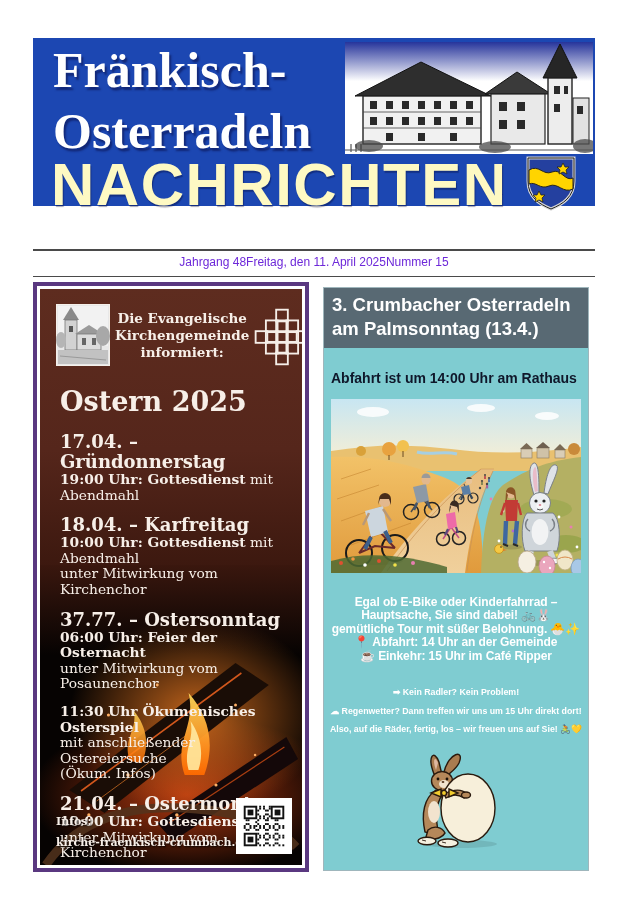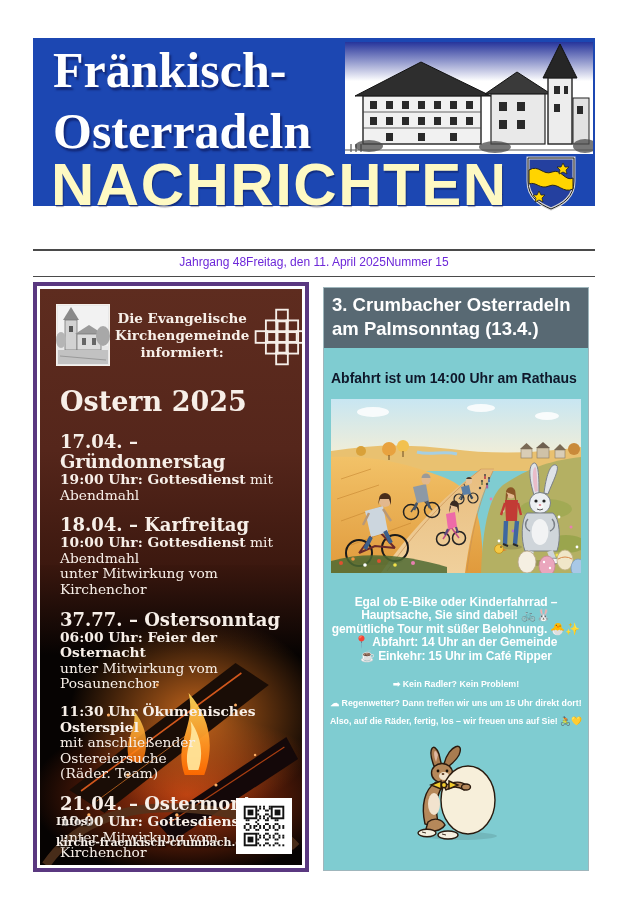--- a/index.html
+++ b/index.html
@@ -45,21 +45,21 @@
   #qr-code{position:absolute;right:10px;bottom:10px;z-index:2;width:56px;height:58px;}
 
   
   #ride-card{position:absolute;left:323px;top:287px;width:266px;height:584px;background:#7fccd1;
     border:1px solid #9fb6bc;box-sizing:border-box;overflow:hidden;}
   #ride-header{background:#586973;color:#ffffff;font-weight:bold;font-size:18.5px;line-height:24px;padding:5px 8px 7px 8px;}
   #ride-departure{color:#0f172a;font-weight:bold;font-size:14px;margin:22px 0 0 7px;}
   #ride-illustration{display:block;margin:13px auto 0;}
   #ride-p1{margin-top:23px;text-align:center;color:#fff;font-weight:bold;font-size:12px;line-height:13.4px;
     letter-spacing:-.1px;padding:0 2px;}
-  #ride-p2{margin-top:12px;text-align:center;color:#fff;font-weight:bold;font-size:8.8px;line-height:18.5px;padding:0 2px;}
+  #ride-p2{margin-top:20px;text-align:center;color:#fff;font-weight:bold;font-size:8.8px;line-height:18.5px;padding:0 2px;}
   #bunny-egg{display:block;margin:9px auto 0;}
 </style>
 </head>
 <body>
 
 <div id="masthead">
   <div id="building-panel">
     <svg width="248" height="112" viewBox="0 0 248 112">
       <defs>
         <linearGradient id="skyG" x1="0" y1="0" x2="0" y2="1">
@@ -241,21 +241,21 @@
           <div class="event-line"><span>unter Mitwirkung vom Kirchenchor</span></div>
         </div>
         <div class="event">
           <div class="event-title">37.77. – Ostersonntag</div>
           <div class="event-line"><span class="b">06:00 Uhr: Feier der Osternacht</span></div>
           <div class="event-line"><span>unter Mitwirkung vom Posaunenchor</span></div>
         </div>
         <div class="event">
           <div class="event-line"><span class="b">11:30 Uhr Ökumenisches Osterspiel</span></div>
           <div class="event-line"><span>mit anschließender Ostereiersuche</span></div>
-          <div class="event-line"><span>(Räder. Team)</span></div>
+          <div class="event-line"><span>(Ökum. Infos)</span></div>
         </div>
         <div class="event">
           <div class="event-title">21.04. – Ostermontag</div>
           <div class="event-line"><span class="b">10:00 Uhr: Gottesdienst</span></div>
           <div class="event-line"><span>unter Mitwirkung vom Kirchenchor</span></div>
         </div>
       </div>
 
     <div id="infos">
       <div>Infos:</div>

